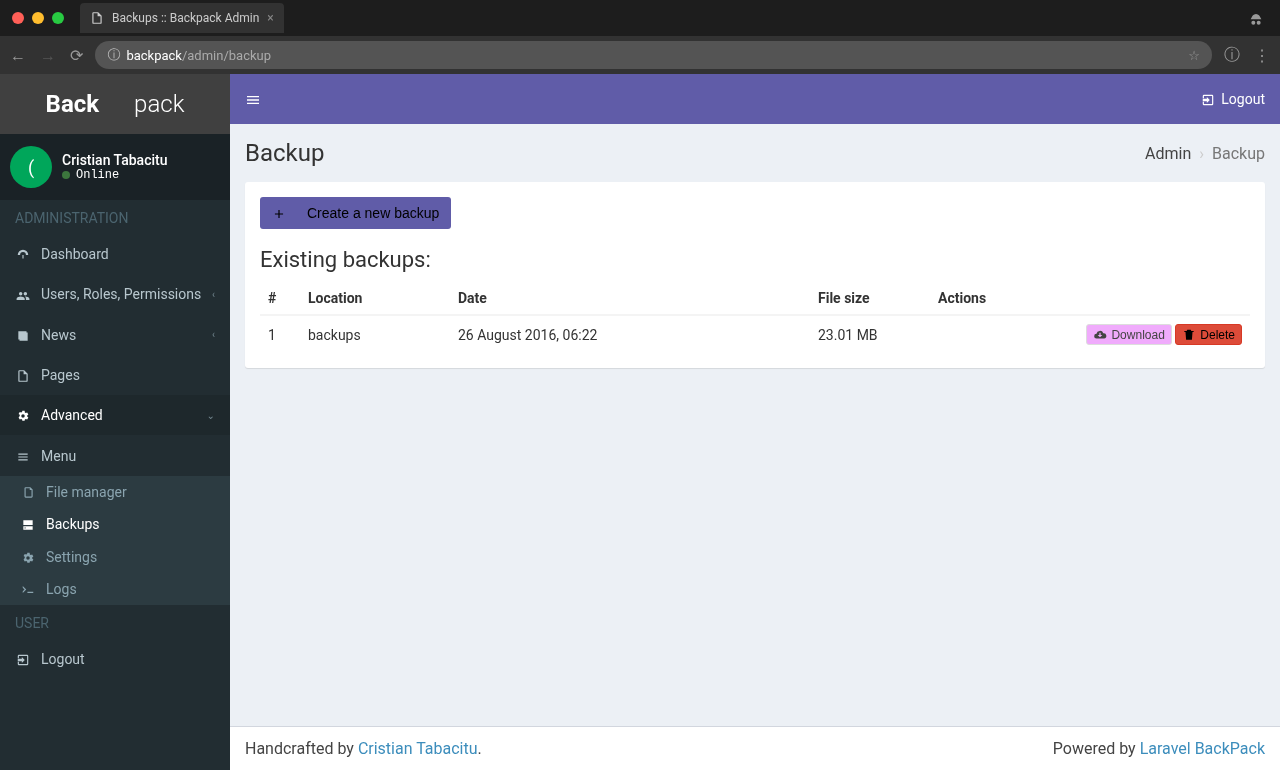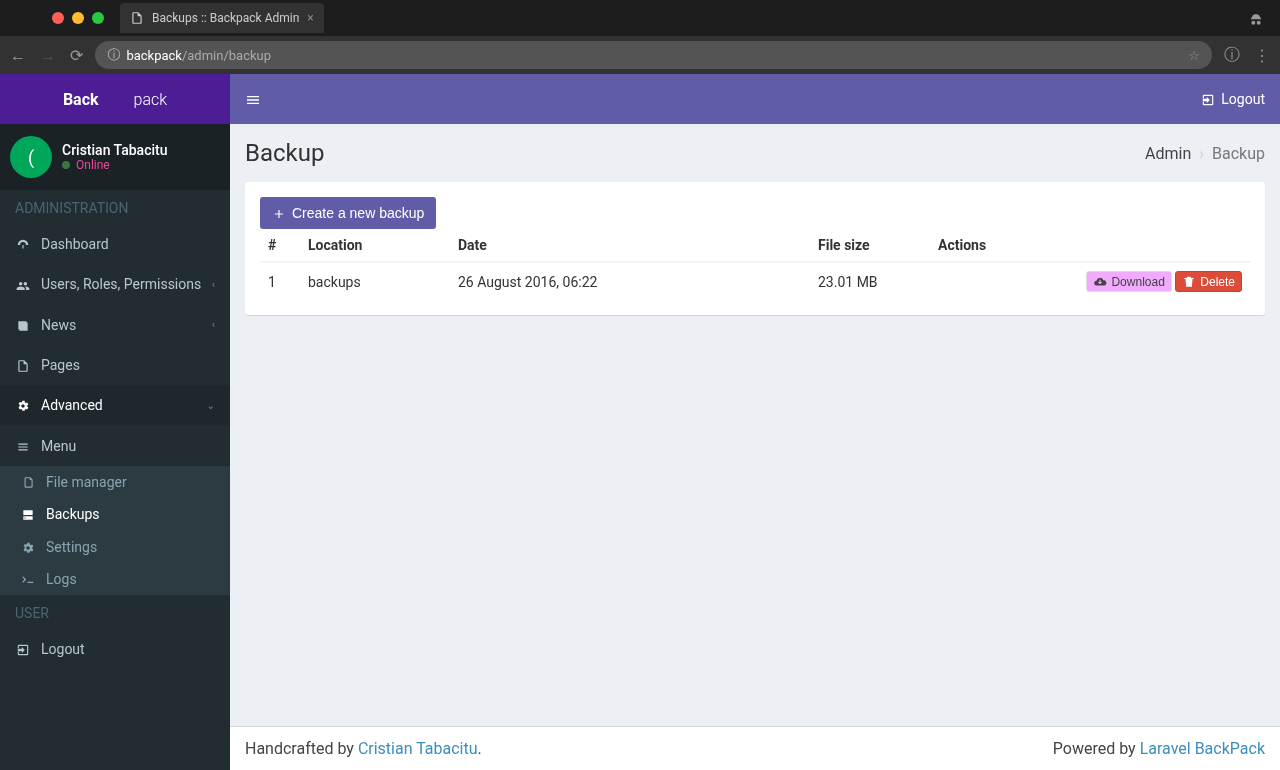--- a/index.html
+++ b/index.html
@@ -1,20 +1,20 @@
 <!DOCTYPE html>
 <html><head>
 <meta charset="utf-8">
 <style>
 * { margin: 0; padding: 0; box-sizing: border-box; }
 body { font-family: -apple-system, BlinkMacSystemFont, "Segoe UI", Roboto, "Helvetica Neue", Arial, sans-serif; font-size: 14px; color: #333; background: #ecf0f5; }
 
 
 .browser-chrome { background: #1d1d1d; height: 74px; }
-.tab-row { display: flex; align-items: center; height: 36px; padding: 2px 8px; margin-left: 40px; }
+.tab-row { display: flex; align-items: center; height: 36px; padding: 2px 8px; }
 .traffic-lights { display: flex; gap: 8px; margin-right: 16px; margin-left: 4px; }
 .tl { width: 12px; height: 12px; border-radius: 50%; }
 .tl-red { background: #ff5f57; }
 .tl-yellow { background: #ffbd2e; }
 .tl-green { background: #28ca42; }
 .browser-tab { background: #323232; color: #ccc; height: 30px; display: flex; align-items: center; padding: 0 10px; font-size: 12px; border-top-left-radius: 4px; border-top-right-radius: 4px; min-width: 200px; gap: 8px; }
 .browser-tab .tab-close { margin-left: auto; color: #888; cursor: pointer; }
 .incognito { margin-left: auto; color: #999; font-size: 18px; padding-right: 8px; }
 .nav-row { display: flex; align-items: center; height: 38px; padding: 0 8px; gap: 10px; background: #323232; }
 .nav-btn { color: #999; font-size: 16px; cursor: pointer; padding: 0 2px; }
@@ -24,34 +24,34 @@
 .url-host { color: #fff; }
 .url-path { color: #aaa; }
 .star-icon { margin-left: auto; color: #999; }
 
 
 .app { display: flex; height: calc(770px - 74px); position: relative; }
 .sidebar { width: 230px; background: #222d32; color: #b8c7ce; display: flex; flex-direction: column; }
 .content-area { flex: 1; display: flex; flex-direction: column; }
 
 
-.logo-bar { height: 50px; background: #4c1d95; color: #fff; display: flex; align-items: center; justify-content: center; font-size: 16px; }
+.logo-bar { height: 60px; background: #404040; color: #fff; display: flex; align-items: center; justify-content: center; font-size: 24px; }
 .logo-bold { font-weight: 700; }
 .logo-light { font-weight: 300; margin-left: 35px; }
 
 
 .topbar { height: 50px; background: #605ca8; color: #fff; display: flex; align-items: center; padding: 0 15px; }
 .burger { cursor: pointer; font-size: 16px; }
 .logout-top { margin-left: auto; cursor: pointer; display: flex; align-items: center; gap: 6px; font-size: 14px; }
 
 
 .user-panel { display: flex; align-items: center; padding: 12px 10px; gap: 10px; background: #1a2226; }
 .avatar { width: 42px; height: 42px; border-radius: 50%; background: #00a65a; color: #fff; display: flex; align-items: center; justify-content: center; font-size: 18px; }
 .user-info .user-name { color: #fff; font-weight: 500; }
-.user-info .status { font-size: 12px; color: #ec4899; display: flex; align-items: center; gap: 6px; }
+.user-info .status { font-size: 12px; color: #ffffff; display: flex; align-items: center; gap: 6px; font-family: Liberation Mono, monospace; }
 .dot-online { width: 8px; height: 8px; background: #3c763d; border-radius: 50%; display: inline-block; }
 
 
 .sidebar-header { color: #4b646f; padding: 10px 15px 8px; font-size: 14px; text-transform: uppercase; }
 .menu-item { display: flex; align-items: center; padding: 12px 15px; color: #b8c7ce; cursor: pointer; gap: 10px; font-size: 14px; position: relative; }
 .menu-item .chev { margin-left: auto; font-size: 10px; color: #738790; }
 .menu-item.open { background: #1e282c; color: #fff; }
 .submenu { background: #2c3b41; }
 .sub-item { display: flex; align-items: center; padding: 8px 15px 8px 20px; color: #8aa4af; cursor: pointer; gap: 10px; font-size: 14px; }
 .sub-item.active { color: #fff; }
@@ -60,31 +60,31 @@
 
 .content-header { padding: 15px 15px 0 15px; display: flex; align-items: center; }
 .page-title { font-size: 24px; font-weight: 400; color: #333; }
 .breadcrumb { margin-left: auto; font-size: 16px; color: #777; }
 .breadcrumb a { color: #444; text-decoration: none; }
 .breadcrumb .sep { color: #ccc; margin: 0 4px; }
 
 
 .content-body { padding: 15px; flex: 1; }
 .box { background: #fff; border-top: 0; border-radius: 3px; padding: 15px; box-shadow: 0 1px 1px rgba(0,0,0,0.1); }
-.btn-primary { background: #605ca8; color: #ffffff; border: none; padding: 8px 12px; border-radius: 3px; font-size: 14px; cursor: pointer; display: inline-flex; align-items: center; gap: 6px; }
+.btn-primary { background: #605ca8; color: #000000; border: none; padding: 8px 12px; border-radius: 3px; font-size: 14px; cursor: pointer; display: inline-flex; align-items: center; gap: 21px; }
 .section-title { font-size: 22px; margin: 18px 0 10px; color: #333; font-weight: 400; }
 
 table.data { width: 100%; border-collapse: collapse; }
 table.data th { text-align: left; padding: 8px; border-bottom: 2px solid #f4f4f4; font-weight: 700; color: #333; font-size: 14px; }
 table.data td { padding: 8px; border-top: 1px solid #f4f4f4; font-size: 14px; color: #333; }
 .th-actions, .td-actions { text-align: right; }
 .th-size, .td-size { text-align: left; }
 .btn-xs { font-size: 12px; padding: 2px 6px; border-radius: 3px; cursor: pointer; border: 1px solid transparent; display: inline-flex; align-items: center; gap: 4px; }
 .btn-default { background: #f0abfc; color: #444; border-color: #ddd; }
-.btn-danger { background: #dd4b39; color: #ffffff; border-color: #d73925; }
+.btn-danger { background: #dd4b39; color: #000000; border-color: #d73925; }
 
 
 .footer { background: #fff; border-top: 1px solid #d2d6de; padding: 12px 15px; display: flex; font-size: 16px; color: #444; }
 .footer a { color: #3c8dbc; text-decoration: none; }
 .footer-right { margin-left: auto; }
 
 
 svg { width: 14px; height: 14px; fill: currentColor; vertical-align: middle; }
 svg.lg { width: 16px; height: 16px; }
 </style>
@@ -249,20 +249,21 @@
 
     <div class="content-body">
       <div class="box">
         <button class="btn-primary">
           <span><svg viewBox="0 0 24 24">
                 <path d="M19 13h-6v6h-2v-6H5v-2h6V5h2v6h6z"></path>
               </svg></span>
           <span>Create a new backup</span>
         </button>
 
+        <h3 class="section-title">Existing backups:</h3>
 
         <table class="data">
           <thead>
             <tr>
               <th style="width:40px">#</th>
               <th style="width:150px">Location</th>
               <th>Date</th>
               <th class="th-size" style="width:120px">File size</th>
               <th class="th-actions" style="width:320px">Actions</th>
             </tr>

